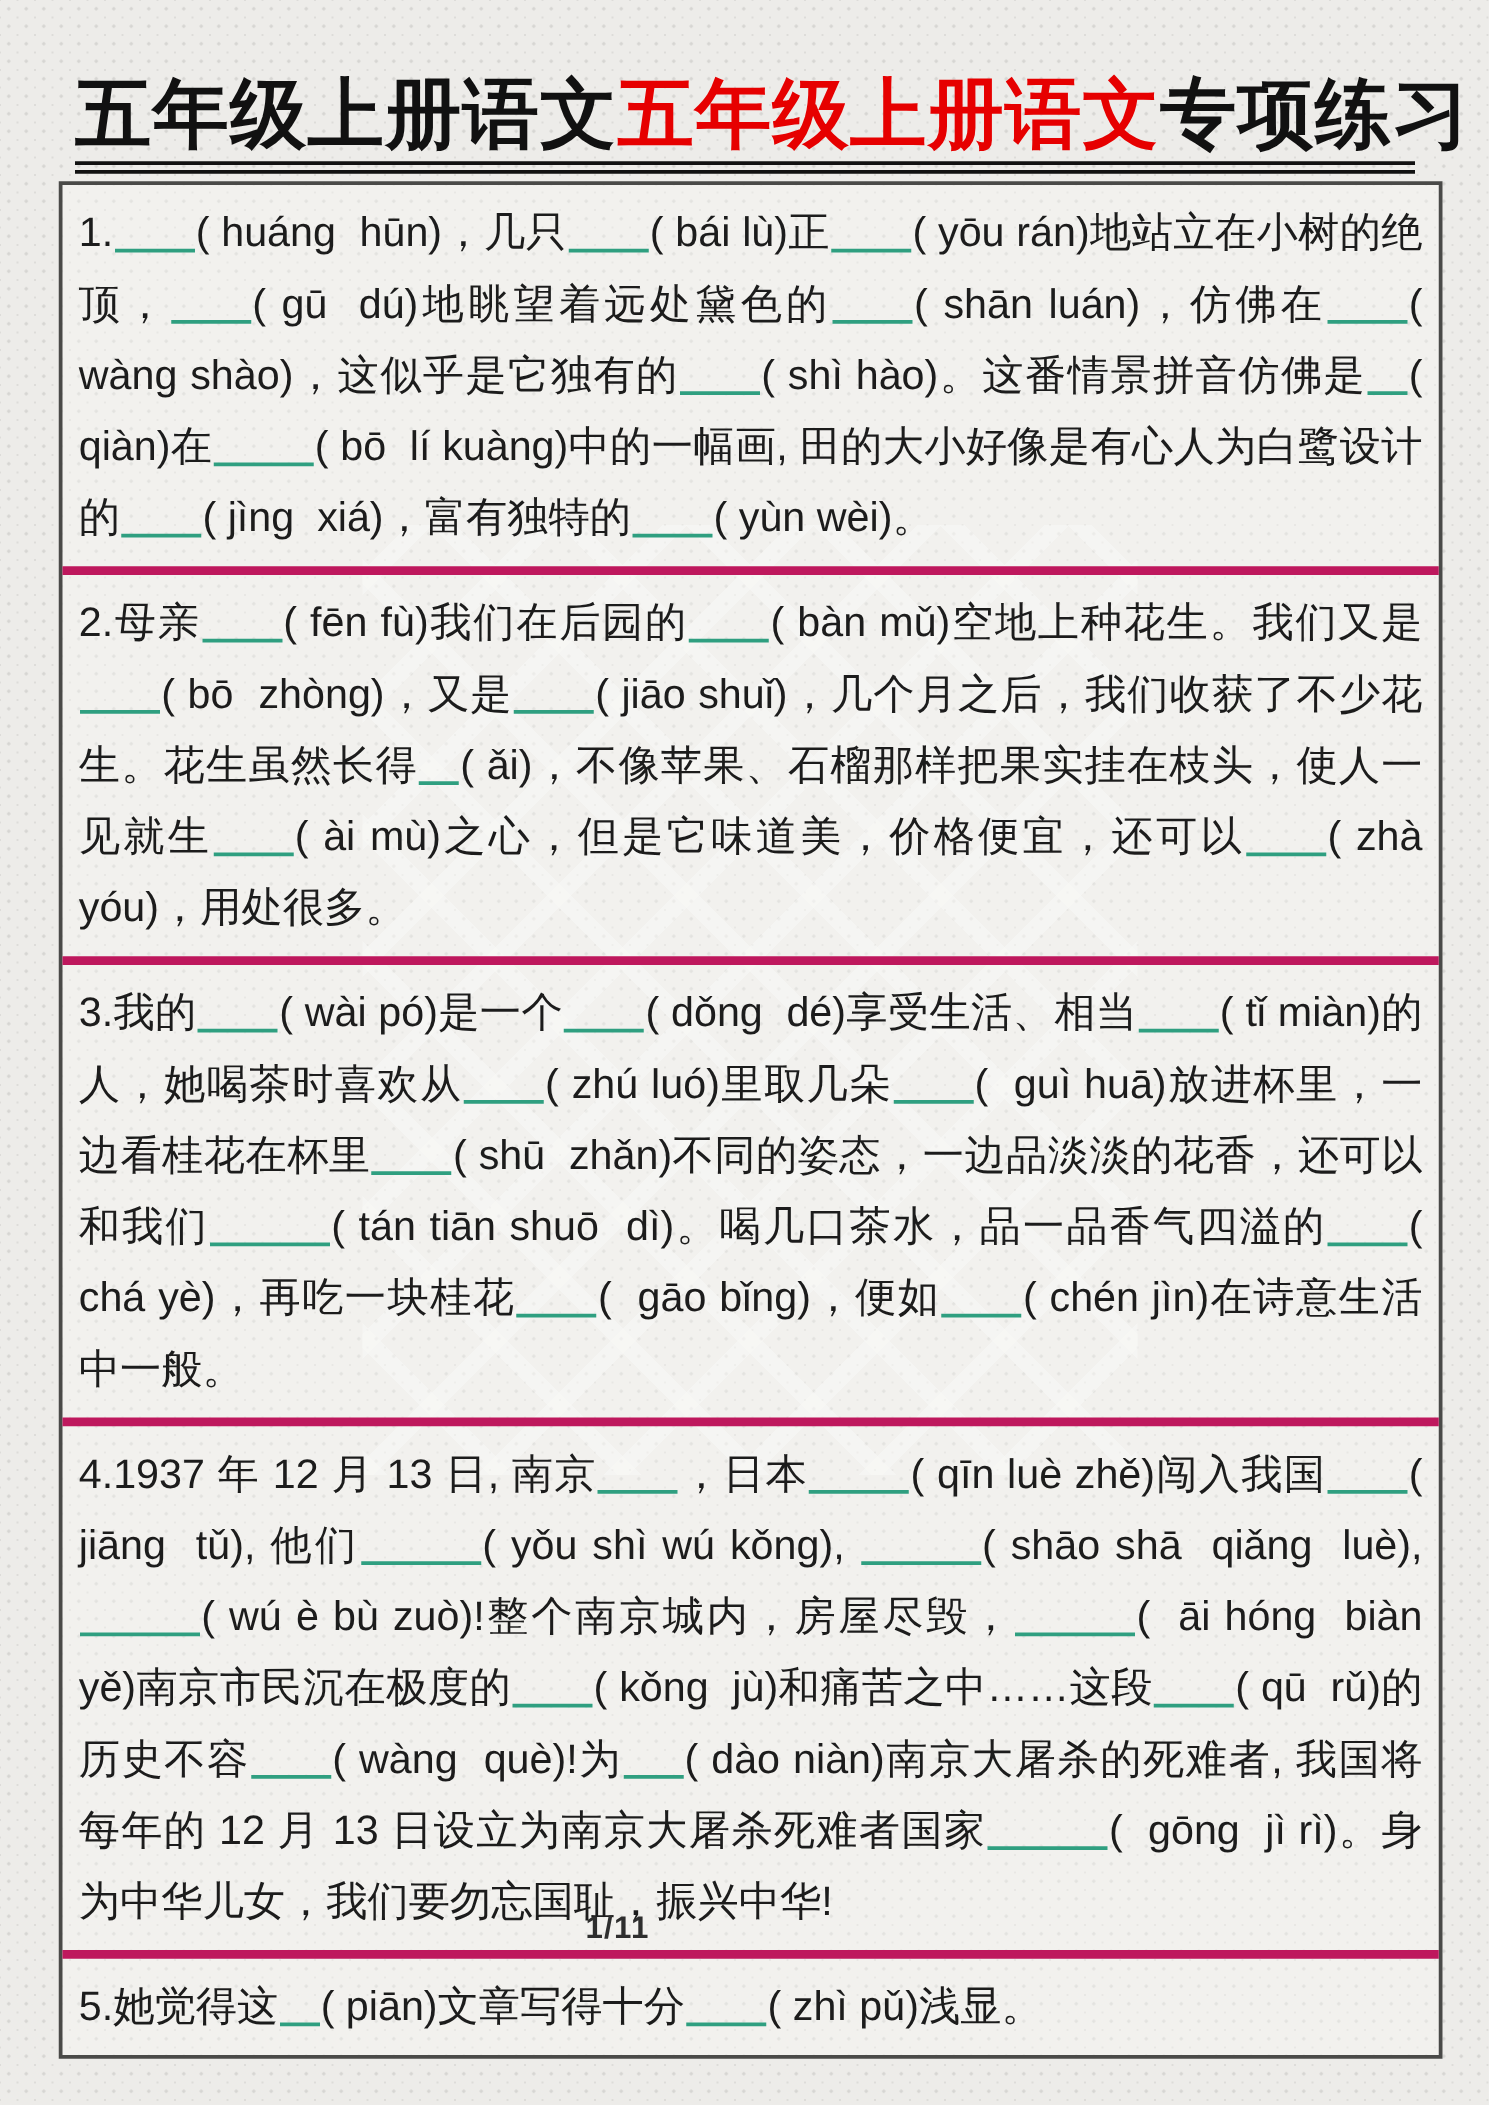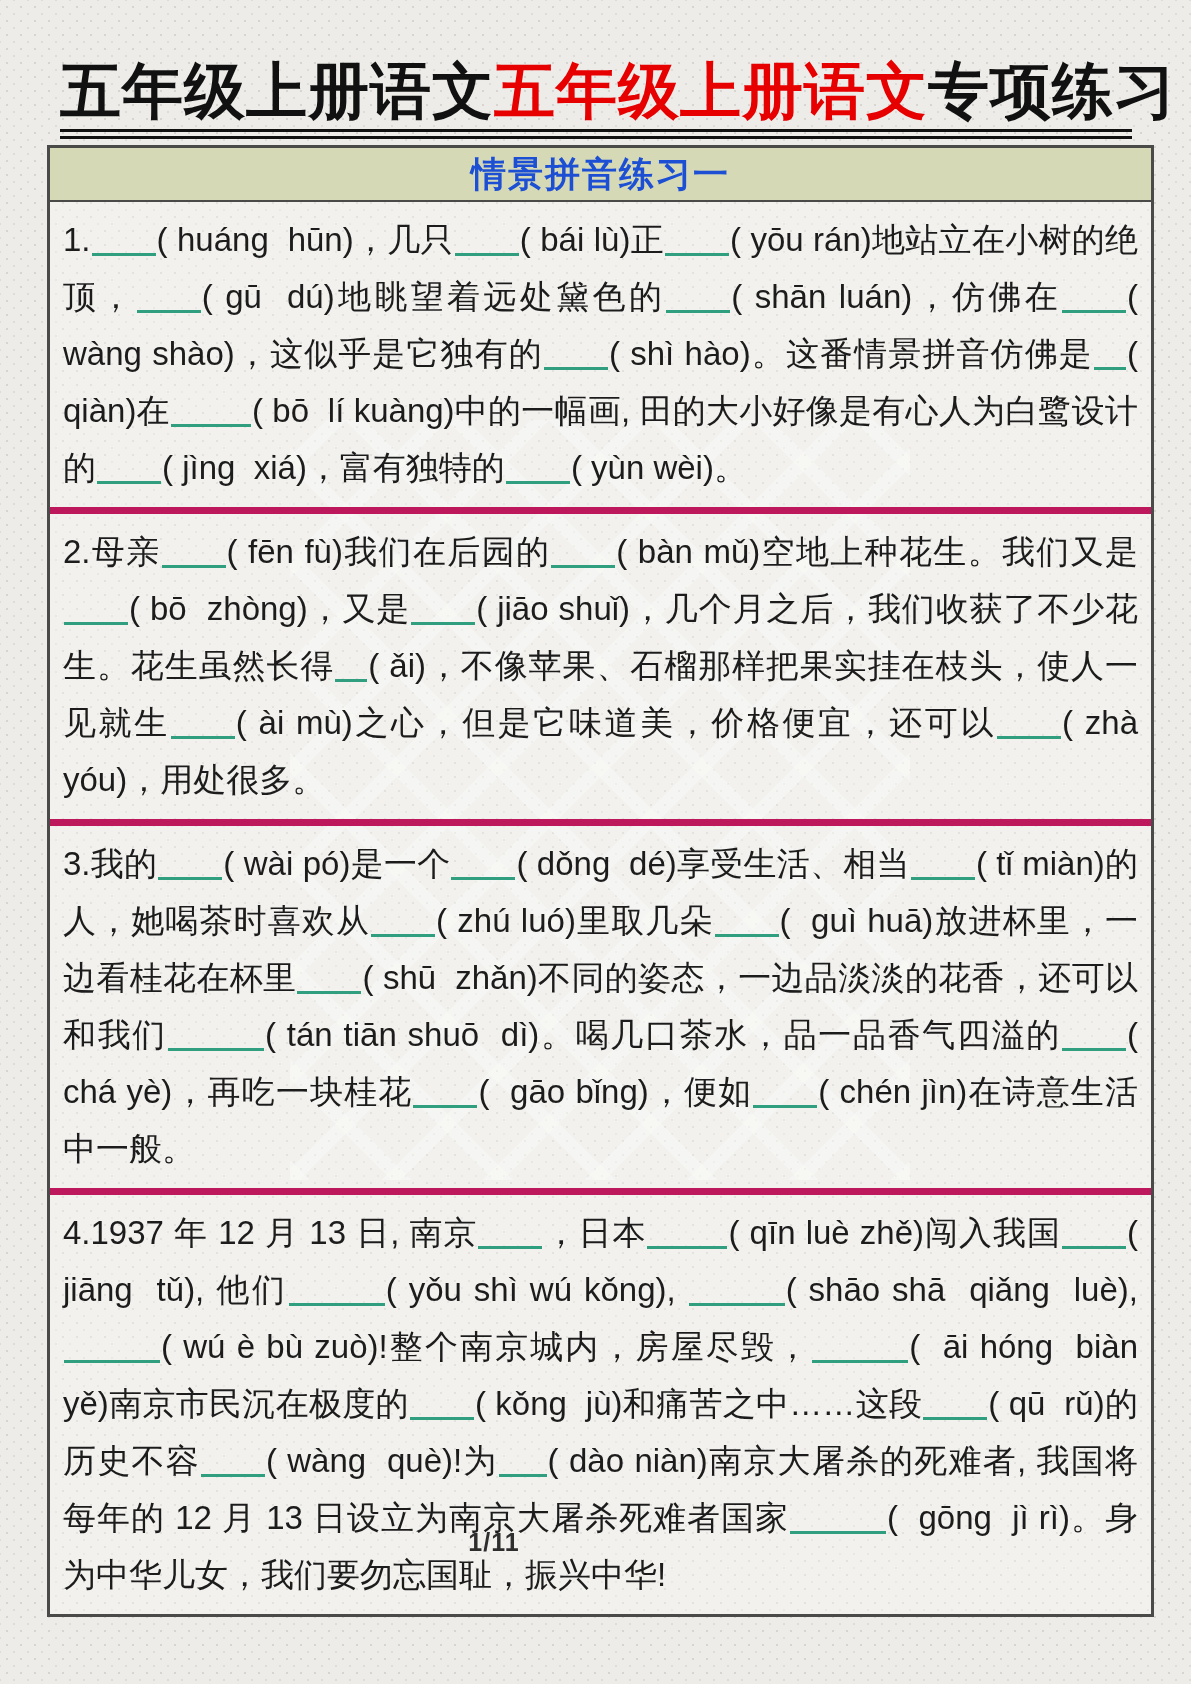--- a/index.html
+++ b/index.html
@@ -73,21 +73,21 @@
   <div class="watermark"></div>
 
   <div class="title-wrap">
     <div class="title">
       <span>五年级上册语文</span><span class="red">五年级上册语文</span><span>专项练习</span>
     </div>
     <div class="title-rule"></div>
   </div>
 
   <div class="sheet">
-    <div class="sheet-header">情景拼音练习一</div>
     <div class="section">1.<span class="blank" style="width: 64px;"></span>( huáng  hūn)，几只<span class="blank" style="width: 64px;"></span>( bái lù)正<span class="blank" style="width: 64px;"></span>( yōu rán)地站立在小树的绝顶，<span class="blank" style="width: 64px;"></span>( gū  dú)地眺望着远处黛色的<span class="blank" style="width: 64px;"></span>( shān luán)，仿佛在<span class="blank" style="width: 64px;"></span>( wàng shào)，这似乎是它独有的<span class="blank" style="width: 64px;"></span>( shì hào)。这番情景拼音仿佛是<span class="blank" style="width: 32px;"></span>( qiàn)在<span class="blank" style="width: 80px;"></span>( bō  lí kuàng)中的一幅画, 田的大小好像是有心人为白鹭设计的<span class="blank" style="width: 64px;"></span>( jìng  xiá)，富有独特的<span class="blank" style="width: 64px;"></span>( yùn wèi)。</div>
     <div class="section">2.母亲<span class="blank" style="width: 64px;"></span>( fēn fù)我们在后园的<span class="blank" style="width: 64px;"></span>( bàn mǔ)空地上种花生。我们又是<span class="blank" style="width: 64px;"></span>( bō  zhòng)，又是<span class="blank" style="width: 64px;"></span>( jiāo shuǐ)，几个月之后，我们收获了不少花生。花生虽然长得<span class="blank" style="width: 32px;"></span>( ǎi)，不像苹果、石榴那样把果实挂在枝头，使人一见就生<span class="blank" style="width: 64px;"></span>( ài mù)之心，但是它味道美，价格便宜，还可以<span class="blank" style="width: 64px;"></span>( zhà yóu)，用处很多。</div>
     <div class="section">3.我的<span class="blank" style="width: 64px;"></span>( wài pó)是一个<span class="blank" style="width: 64px;"></span>( dǒng  dé)享受生活、相当<span class="blank" style="width: 64px;"></span>( tǐ miàn)的人，她喝茶时喜欢从<span class="blank" style="width: 64px;"></span>( zhú luó)里取几朵<span class="blank" style="width: 64px;"></span>(  guì huā)放进杯里，一边看桂花在杯里<span class="blank" style="width: 64px;"></span>( shū  zhǎn)不同的姿态，一边品淡淡的花香，还可以和我们<span class="blank" style="width: 96px;"></span>( tán tiān shuō  dì)。喝几口茶水，品一品香气四溢的<span class="blank" style="width: 64px;"></span>( chá yè)，再吃一块桂花<span class="blank" style="width: 64px;"></span>(  gāo bǐng)，便如<span class="blank" style="width: 64px;"></span>( chén jìn)在诗意生活中一般。</div>
     <div class="section">4.1937 年 12 月 13 日, 南京<span class="blank" style="width: 64px;"></span>，日本<span class="blank" style="width: 80px;"></span>( qīn luè zhě)闯入我国<span class="blank" style="width: 64px;"></span>( jiāng  tǔ), 他们<span class="blank" style="width: 96px;"></span>( yǒu shì wú kǒng), <span class="blank" style="width: 96px;"></span>( shāo shā  qiǎng  luè), <span class="blank" style="width: 96px;"></span>( wú è bù zuò)!整个南京城内，房屋尽毁，<span class="blank" style="width: 96px;"></span>(  āi hóng  biàn yě)南京市民沉在极度的<span class="blank" style="width: 64px;"></span>( kǒng  jù)和痛苦之中……这段<span class="blank" style="width: 64px;"></span>( qū  rǔ)的历史不容<span class="blank" style="width: 64px;"></span>( wàng  què)!为<span class="blank" style="width: 48px;"></span>( dào niàn)南京大屠杀的死难者, 我国将每年的 12 月 13 日设立为南京大屠杀死难者国家<span class="blank" style="width: 96px;"></span>(  gōng  jì rì)。身为中华儿女，我们要勿忘国耻，振兴中华!</div>
+    <div class="section">5.她觉得这<span class="blank" style="width: 32px;"></span>( piān)文章写得十分<span class="blank" style="width: 64px;"></span>( zhì pǔ)浅显。</div>
   </div>
 
   <div class="footer">1/11</div>
 </div>
 
 </body></html>

